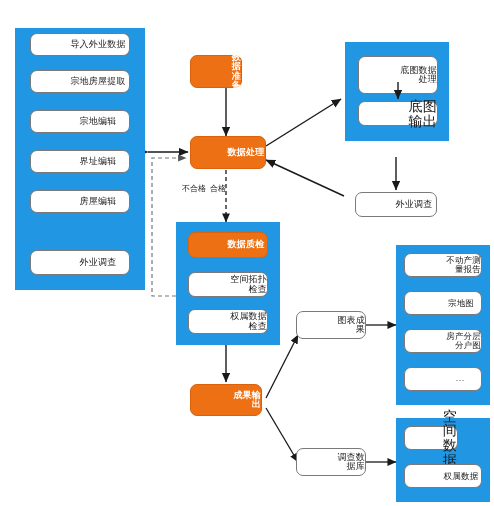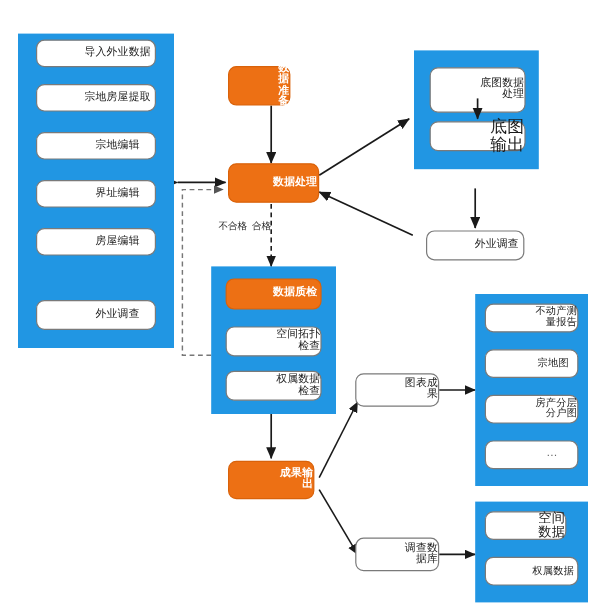--- a/index.html
+++ b/index.html
@@ -138,16 +138,16 @@
   <div class="node white" style="left:296px;top:311px;width:70px;height:28px;font-size:9px;">图表成果</div>
   <div class="node white" style="left:296px;top:448px;width:70px;height:28px;font-size:9px;">调查数据库</div>
 
   <div class="grp" style="left:396px;top:245px;width:94px;height:160px;"></div>
   <div class="node white" style="left:404px;top:253px;width:78px;height:24px;font-size:8.5px;">不动产测量报告</div>
   <div class="node white" style="left:404px;top:291px;width:78px;height:24px;font-size:8.5px;">宗地图</div>
   <div class="node white" style="left:404px;top:329px;width:78px;height:24px;font-size:8.5px;">房产分层分户图</div>
   <div class="node white dots" style="left:404px;top:367px;width:78px;height:24px;font-size:9px;color:#666;">…</div>
 
   <div class="grp" style="left:396px;top:418px;width:94px;height:84px;"></div>
-  <div class="node white" style="left:404px;top:426px;width:68px;height:24px;font-size:11px;">空间数据</div>
+  <div class="node white" style="left:404px;top:426px;width:54px;height:24px;font-size:14px;">空间数据</div>
   <div class="node white" style="left:404px;top:464px;width:78px;height:24px;font-size:8.5px;">权属数据</div>
 
 </div>
 
 </body></html>

